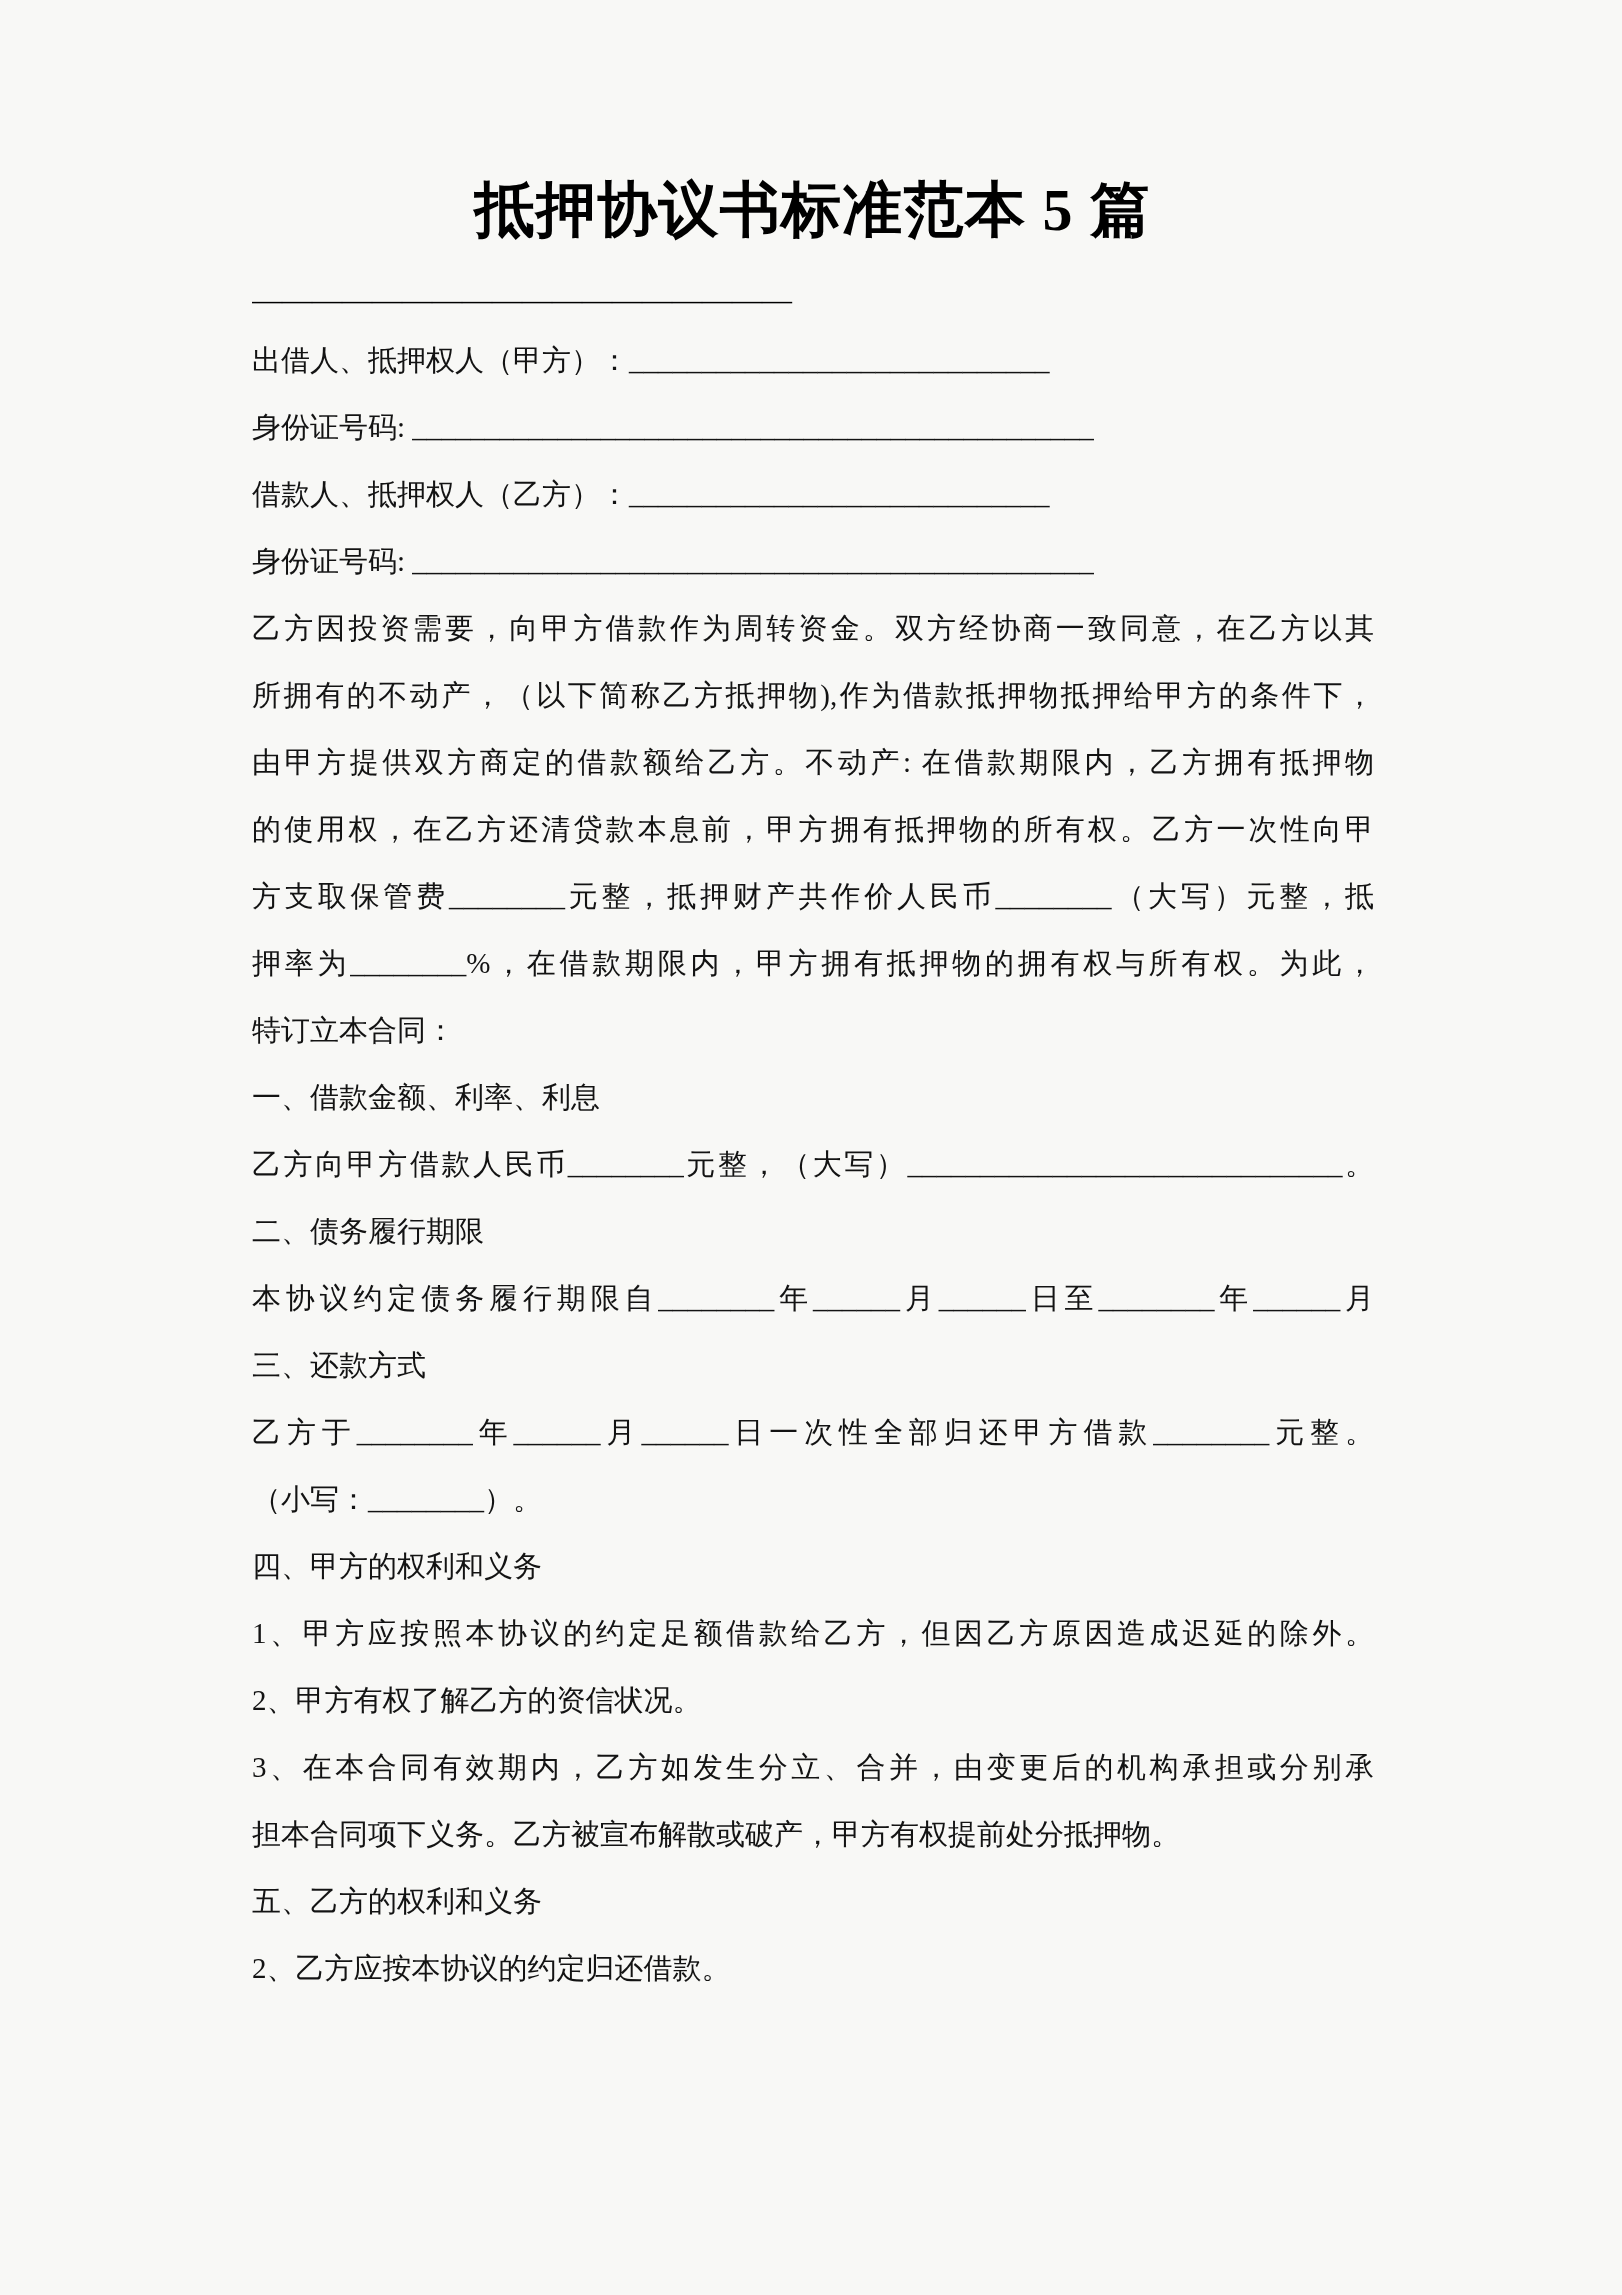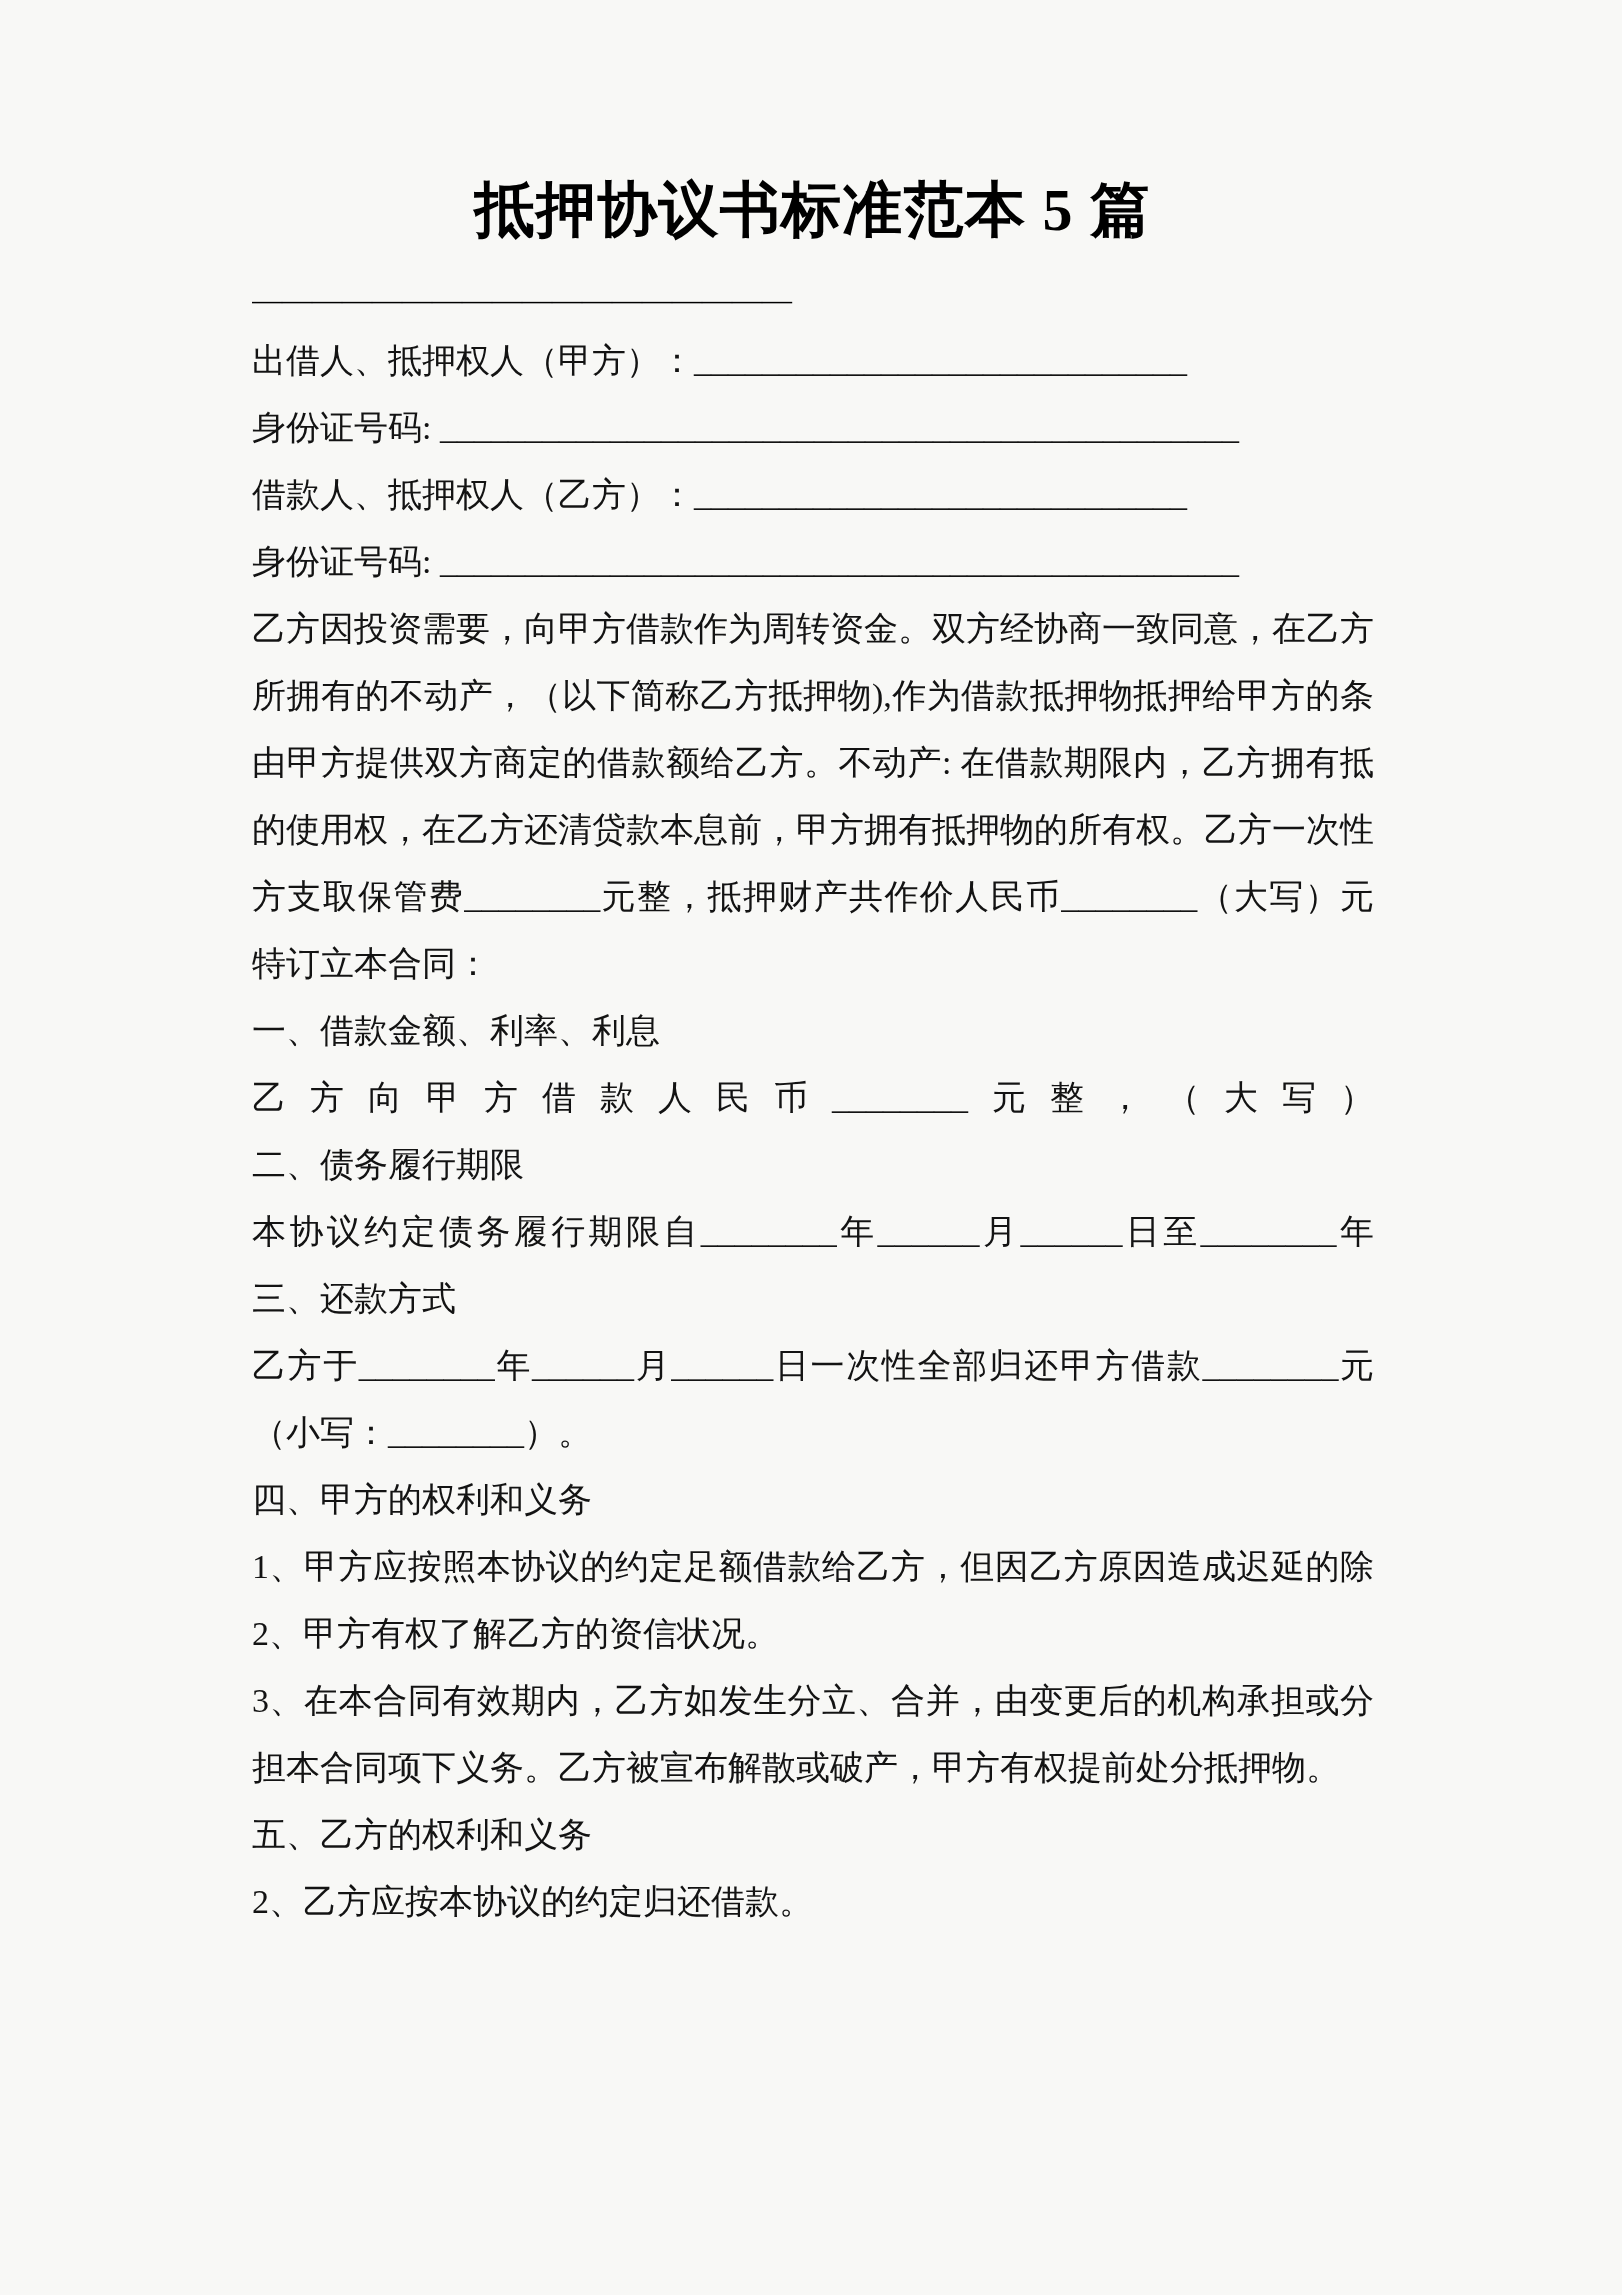--- a/index.html
+++ b/index.html
@@ -33,21 +33,21 @@
     margin-top:34px;
     font-size:30px;
     line-height:33px;
     letter-spacing:0;
     white-space:nowrap;
     color:#000;
     overflow:hidden;
   }
   .lines { margin-top:10.5px; }
   .line {
-    font-size:34px;
+    font-size:29px;
     line-height:67px;
     height:67px;
     white-space:nowrap;
     text-align:left;
   }
   .line.just {
     white-space:normal;
     text-align:justify;
     text-align-last:justify;
     overflow:hidden;
@@ -63,20 +63,21 @@
     <div class="lines">
         <div class="line">出借人、抵押权人（甲方）：_____________________________</div>
         <div class="line">身份证号码: _______________________________________________</div>
         <div class="line">借款人、抵押权人（乙方）：_____________________________</div>
         <div class="line">身份证号码: _______________________________________________</div>
         <div class="line just">乙方因投资需要，向甲方借款作为周转资金。双方经协商一致同意，在乙方以其</div>
         <div class="line just">所拥有的不动产，（以下简称乙方抵押物),作为借款抵押物抵押给甲方的条件下，</div>
         <div class="line just">由甲方提供双方商定的借款额给乙方。不动产: 在借款期限内，乙方拥有抵押物</div>
         <div class="line just">的使用权，在乙方还清贷款本息前，甲方拥有抵押物的所有权。乙方一次性向甲</div>
         <div class="line just">方支取保管费________元整，抵押财产共作价人民币________（大写）元整，抵</div>
+        <div class="line just">押率为________%，在借款期限内，甲方拥有抵押物的拥有权与所有权。为此，</div>
         <div class="line">特订立本合同：</div>
         <div class="line">一、借款金额、利率、利息</div>
         <div class="line just">乙方向甲方借款人民币________元整，（大写）______________________________。</div>
         <div class="line">二、债务履行期限</div>
         <div class="line just">本协议约定债务履行期限自________年______月______日至________年______月</div>
         <div class="line">三、还款方式</div>
         <div class="line just">乙方于________年______月______日一次性全部归还甲方借款________元整。</div>
         <div class="line">（小写：________）。</div>
         <div class="line">四、甲方的权利和义务</div>
         <div class="line just">1、甲方应按照本协议的约定足额借款给乙方，但因乙方原因造成迟延的除外。</div>

